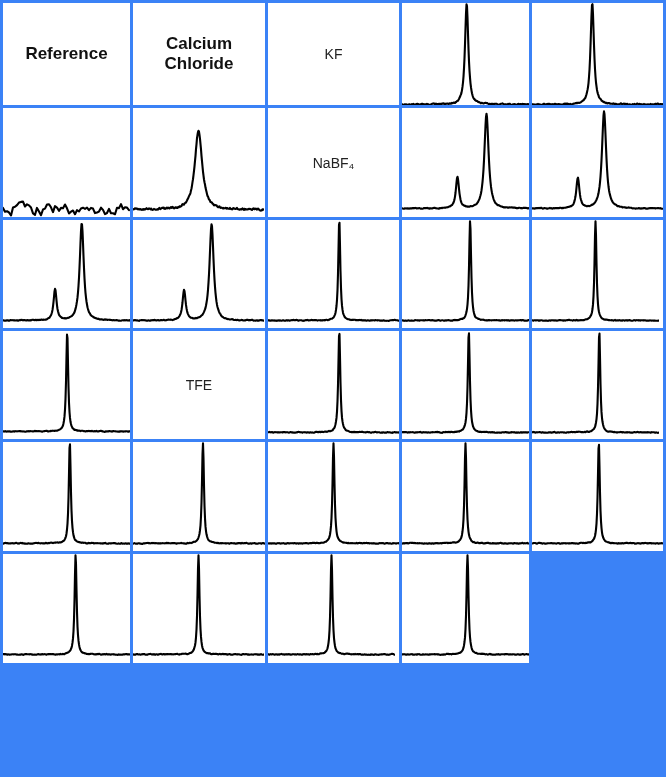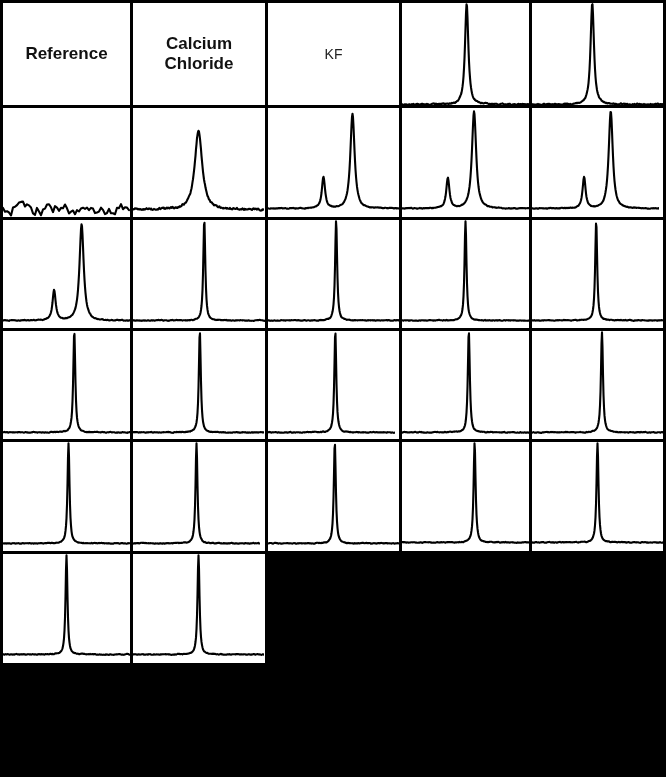--- a/index.html
+++ b/index.html
@@ -1,18 +1,18 @@
 <!DOCTYPE html>
 <html><head>
 <meta charset="utf-8">
 <style>
   html,body{margin:0;padding:0;background:#ffffff;}
   .figure{
     width:666px;height:777px;
-    background:#000000;
+    background:#3b82f6;
     display:grid;
     grid-template-columns:127px 132px 131px 127px 131px;
     grid-template-rows:102px 109px 108px 108px 109px 109px 108px;
     gap:3px;
     padding:3px;
     box-sizing:border-box;
     font-family:"Liberation Sans", sans-serif;
   }
   .cell{
     background:#ffffff;
@@ -66,20 +66,23 @@
       <svg width="127" height="109">
         <polyline points="0.0,99.9 2.0,103.7 4.0,103.2 6.0,104.5 8.0,107.5 10.0,99.5 12.0,98.8 14.0,97.1 16.0,94.6 18.0,93.9 20.0,93.6 22.0,98.5 24.0,96.3 26.0,97.4 28.0,99.5 30.0,105.4 32.0,106.8 34.0,99.9 36.0,103.4 38.0,107.2 40.0,101.5 42.0,100.6 44.0,96.5 46.0,96.2 48.0,99.3 50.0,104.1 52.0,98.2 54.0,99.6 56.0,102.8 58.0,99.9 60.0,100.2 62.0,96.5 64.0,100.3 66.0,105.4 68.0,103.7 70.0,102.5 72.0,106.2 74.0,102.1 76.0,103.5 78.0,100.5 80.0,99.7 82.0,100.9 84.0,99.6 86.0,102.1 88.0,99.9 90.0,100.6 92.0,105.1 94.0,104.5 96.0,103.6 98.0,99.7 100.0,101.9 102.0,106.1 104.0,105.0 106.0,100.9 108.0,105.3 110.0,105.2 112.0,106.2 114.0,99.7 116.0,100.1 118.0,96.1 120.0,101.2 122.0,99.2 124.0,99.6 126.0,102.1" fill="none" stroke="#000000" stroke-width="2.1" stroke-linejoin="round" stroke-linecap="round"></polyline>
       </svg>
     </div>
   <div class="cell spectrum">
       <svg width="131" height="109">
         <polyline points="0.0,101.0 0.5,101.4 1.0,101.3 1.5,100.8 2.0,100.3 2.5,100.7 3.0,100.3 3.5,100.6 4.0,100.5 4.5,101.1 5.0,101.4 5.5,101.3 6.0,100.9 6.5,101.4 7.0,101.4 7.5,101.0 8.0,101.6 8.5,101.6 9.0,101.9 9.5,101.3 10.0,101.6 10.5,101.0 11.0,101.7 11.5,101.0 12.0,101.5 12.5,101.2 13.0,100.8 13.5,100.2 14.0,100.9 14.5,100.7 15.0,101.1 15.5,101.0 16.0,100.3 16.5,100.8 17.0,100.8 17.5,101.4 18.0,100.5 18.5,101.4 19.0,101.7 19.5,101.9 20.0,101.4 20.5,101.4 21.0,100.9 21.5,101.1 22.0,101.4 22.5,101.8 23.0,101.7 23.5,101.6 24.0,101.5 24.5,101.3 25.0,101.7 25.5,100.8 26.0,100.1 26.5,99.9 27.0,100.8 27.5,101.1 28.0,100.6 28.5,100.2 29.0,99.8 29.5,99.9 30.0,99.5 30.5,100.3 31.0,99.7 31.5,100.6 32.0,101.0 32.5,100.3 33.0,100.2 33.5,99.7 34.0,100.5 34.5,99.9 35.0,99.5 35.5,100.2 36.0,100.1 36.5,100.5 37.0,99.9 37.5,99.3 38.0,99.1 38.5,99.8 39.0,99.1 39.5,98.9 40.0,99.3 40.5,100.1 41.0,99.9 41.5,100.3 42.0,99.6 42.5,99.8 43.0,99.2 43.5,99.7 44.0,100.0 44.5,100.0 45.0,99.0 45.5,99.0 46.0,99.2 46.5,98.4 47.0,98.3 47.5,98.7 48.0,98.3 48.5,98.1 49.0,96.9 49.5,96.1 50.0,96.4 50.5,96.7 51.0,96.6 51.5,95.5 52.0,95.2 52.5,94.6 53.0,94.5 53.5,93.3 54.0,92.7 54.5,91.2 55.0,90.7 55.5,89.3 56.0,88.1 56.5,87.1 57.0,86.3 57.5,84.8 58.0,82.4 58.5,80.5 59.0,77.6 59.5,74.2 60.0,71.2 60.5,67.1 61.0,62.8 61.5,58.4 62.0,52.9 62.5,47.8 63.0,41.2 63.5,36.2 64.0,30.2 64.5,26.8 65.0,23.9 65.5,22.8 66.0,23.6 66.5,27.0 67.0,30.8 67.5,36.1 68.0,41.3 68.5,47.8 69.0,53.1 69.5,58.5 70.0,63.6 70.5,67.7 71.0,71.5 71.5,74.2 72.0,76.5 72.5,79.6 73.0,81.8 73.5,83.8 74.0,85.9 74.5,88.0 75.0,88.5 75.5,90.2 76.0,91.5 76.5,91.7 77.0,92.8 77.5,94.0 78.0,93.9 78.5,94.4 79.0,94.5 79.5,95.7 80.0,95.8 80.5,96.6 81.0,97.3 81.5,96.9 82.0,97.1 82.5,97.1 83.0,97.3 83.5,97.2 84.0,98.2 84.5,98.8 85.0,99.2 85.5,98.7 86.0,99.1 86.5,98.4 87.0,99.3 87.5,99.8 88.0,99.5 88.5,99.5 89.0,99.9 89.5,100.3 90.0,100.4 90.5,99.9 91.0,100.4 91.5,100.2 92.0,100.2 92.5,99.8 93.0,100.0 93.5,100.6 94.0,100.1 94.5,100.0 95.0,100.7 95.5,100.8 96.0,100.6 96.5,100.8 97.0,99.9 97.5,100.8 98.0,101.0 98.5,101.2 99.0,100.9 99.5,101.3 100.0,100.4 100.5,100.0 101.0,100.5 101.5,100.6 102.0,100.9 102.5,100.8 103.0,100.9 103.5,100.3 104.0,99.9 104.5,100.9 105.0,101.3 105.5,101.2 106.0,101.5 106.5,101.7 107.0,101.3 107.5,101.4 108.0,101.0 108.5,101.4 109.0,101.0 109.5,100.3 110.0,101.1 110.5,101.5 111.0,101.8 111.5,100.8 112.0,101.6 112.5,101.1 113.0,101.2 113.5,101.5 114.0,101.5 114.5,101.5 115.0,101.1 115.5,100.8 116.0,101.1 116.5,100.8 117.0,101.0 117.5,101.0 118.0,101.3 118.5,101.8 119.0,101.9 119.5,101.0 120.0,100.6 120.5,100.3 121.0,101.1 121.5,101.3 122.0,100.6 122.5,101.0 123.0,100.7 123.5,101.3 124.0,101.7 124.5,100.9 125.0,100.5 125.5,101.1 126.0,101.6 126.5,102.1 127.0,102.4 127.5,102.5 128.0,102.7 128.5,102.4 129.0,102.3 129.5,101.2 130.0,101.2 130.5,101.6 131.0,101.4" fill="none" stroke="#000000" stroke-width="2.1" stroke-linejoin="round" stroke-linecap="round"></polyline>
       </svg>
     </div>
 
+  <div class="cell">
+    <span class="ref-label">NaBF₄</span>
+  </div>
   <div class="cell spectrum">
       <svg width="132" height="108">
         <polyline points="0.0,100.5 0.5,100.4 1.0,100.6 1.5,100.8 2.0,100.8 2.5,100.5 3.0,100.3 3.5,100.5 4.0,100.5 4.5,100.4 5.0,100.6 5.5,100.2 6.0,100.4 6.5,100.5 7.0,100.7 7.5,100.5 8.0,100.4 8.5,100.4 9.0,100.6 9.5,100.3 10.0,100.3 10.5,100.0 11.0,100.4 11.5,100.1 12.0,100.0 12.5,100.2 13.0,100.1 13.5,99.9 14.0,100.1 14.5,100.4 15.0,100.5 15.5,100.2 16.0,100.2 16.5,100.4 17.0,100.2 17.5,100.0 18.0,100.4 18.5,100.6 19.0,100.7 19.5,100.6 20.0,100.7 20.5,100.8 21.0,100.6 21.5,100.3 22.0,100.0 22.5,100.1 23.0,100.1 23.5,100.1 24.0,100.1 24.5,100.1 25.0,99.9 25.5,100.0 26.0,100.3 26.5,100.5 27.0,100.4 27.5,100.7 28.0,100.2 28.5,100.5 29.0,100.5 29.5,100.5 30.0,100.3 30.5,100.4 31.0,100.1 31.5,100.0 32.0,99.9 32.5,99.8 33.0,99.8 33.5,100.2 34.0,100.2 34.5,100.3 35.0,100.5 35.5,100.5 36.0,100.5 36.5,100.6 37.0,100.7 37.5,100.2 38.0,100.0 38.5,100.3 39.0,100.1 39.5,99.9 40.0,100.2 40.5,99.8 41.0,99.7 41.5,99.7 42.0,99.8 42.5,99.8 43.0,99.5 43.5,99.5 44.0,99.6 44.5,99.4 45.0,99.2 45.5,99.4 46.0,99.2 46.5,98.9 47.0,98.6 47.5,98.3 48.0,98.4 48.5,98.0 49.0,97.7 49.5,97.2 50.0,97.0 50.5,96.4 51.0,95.4 51.5,94.6 52.0,93.1 52.5,91.4 53.0,88.6 53.5,85.0 54.0,80.0 54.5,74.5 55.0,70.2 55.5,68.8 56.0,71.0 56.5,75.7 57.0,80.9 57.5,85.3 58.0,88.6 58.5,91.4 59.0,93.4 59.5,94.9 60.0,95.9 60.5,96.5 61.0,96.8 61.5,97.0 62.0,97.6 62.5,97.8 63.0,98.0 63.5,97.9 64.0,98.4 64.5,98.3 65.0,98.5 65.5,98.7 66.0,98.5 66.5,98.5 67.0,98.6 67.5,98.8 68.0,98.4 68.5,98.1 69.0,98.1 69.5,98.2 70.0,98.3 70.5,98.2 71.0,97.9 71.5,97.7 72.0,97.3 72.5,96.9 73.0,96.7 73.5,96.7 74.0,96.3 74.5,96.0 75.0,95.4 75.5,94.6 76.0,94.1 76.5,92.9 77.0,91.9 77.5,90.9 78.0,89.0 78.5,87.3 79.0,85.2 79.5,82.4 80.0,78.6 80.5,74.2 81.0,68.5 81.5,61.4 82.0,52.3 82.5,41.1 83.0,29.3 83.5,17.6 84.0,8.8 84.5,5.7 85.0,9.2 85.5,18.2 86.0,30.1 86.5,42.1 87.0,52.6 87.5,61.5 88.0,68.5 88.5,74.0 89.0,78.7 89.5,82.1 90.0,84.9 90.5,87.1 91.0,89.0 91.5,90.8 92.0,92.1 92.5,93.3 93.0,94.3 93.5,95.1 94.0,95.4 94.5,95.9 95.0,96.6 95.5,97.1 96.0,97.0 96.5,97.1 97.0,97.3 97.5,97.8 98.0,97.9 98.5,98.1 99.0,98.5 99.5,98.5 100.0,98.6 100.5,98.9 101.0,99.0 101.5,99.2 102.0,99.5 102.5,99.3 103.0,99.4 103.5,99.4 104.0,99.4 104.5,99.2 105.0,99.4 105.5,99.7 106.0,99.5 106.5,99.7 107.0,99.5 107.5,99.4 108.0,99.5 108.5,99.5 109.0,99.4 109.5,99.5 110.0,99.4 110.5,99.5 111.0,99.7 111.5,99.6 112.0,99.7 112.5,99.5 113.0,99.5 113.5,100.0 114.0,99.8 114.5,100.2 115.0,100.1 115.5,100.2 116.0,100.1 116.5,99.9 117.0,99.8 117.5,99.7 118.0,99.9 118.5,100.1 119.0,100.0 119.5,100.1 120.0,100.4 120.5,100.1 121.0,99.9 121.5,99.9 122.0,99.9 122.5,99.8 123.0,99.9 123.5,100.0 124.0,99.9 124.5,100.0 125.0,100.1 125.5,100.4 126.0,100.1 126.5,100.4 127.0,100.1 127.5,100.0 128.0,100.3 128.5,100.5 129.0,100.2 129.5,100.4 130.0,100.2 130.5,100.4 131.0,100.5 131.5,100.7 132.0,100.6" fill="none" stroke="#000000" stroke-width="2.1" stroke-linejoin="round" stroke-linecap="round"></polyline>
       </svg>
     </div>
   <div class="cell spectrum">
       <svg width="131" height="108">
         <polyline points="0.0,100.5 0.5,100.3 1.0,100.5 1.5,100.4 2.0,100.6 2.5,100.6 3.0,100.3 3.5,100.1 4.0,100.4 4.5,100.1 5.0,100.2 5.5,100.0 6.0,100.2 6.5,100.1 7.0,99.9 7.5,100.2 8.0,100.2 8.5,100.0 9.0,99.8 9.5,99.9 10.0,100.3 10.5,100.5 11.0,100.7 11.5,100.3 12.0,100.2 12.5,100.1 13.0,100.1 13.5,100.3 14.0,100.3 14.5,100.5 15.0,100.7 15.5,100.6 16.0,100.6 16.5,100.4 17.0,100.2 17.5,100.2 18.0,99.9 18.5,100.1 19.0,100.4 19.5,100.1 20.0,100.3 20.5,100.6 21.0,100.5 21.5,100.1 22.0,100.1 22.5,100.4 23.0,100.1 23.5,100.0 24.0,100.1 24.5,100.2 25.0,100.1 25.5,100.1 26.0,100.0 26.5,100.2 27.0,100.2 27.5,99.8 28.0,99.9 28.5,99.7 29.0,99.7 29.5,100.1 30.0,100.2 30.5,99.8 31.0,100.1 31.5,100.0 32.0,99.7 32.5,99.8 33.0,99.8 33.5,99.7 34.0,99.5 34.5,99.5 35.0,99.2 35.5,99.1 36.0,99.0 36.5,99.0 37.0,98.7 37.5,98.8 38.0,98.5 38.5,98.1 39.0,98.3 39.5,98.0 40.0,97.6 40.5,97.1 41.0,96.8 41.5,95.9 42.0,94.7 42.5,92.9 43.0,90.9 43.5,88.3 44.0,84.6 44.5,79.6 45.0,74.4 45.5,70.6 46.0,69.6 46.5,72.7 47.0,77.3 47.5,82.5 48.0,86.7 48.5,89.9 49.0,91.8 49.5,93.2 50.0,94.9 50.5,95.6 51.0,96.3 51.5,96.9 52.0,97.0 52.5,97.2 53.0,97.6 53.5,97.6 54.0,97.9 54.5,98.3 55.0,98.2 55.5,98.2 56.0,97.9 56.5,98.1 57.0,97.9 57.5,98.1 58.0,97.7 58.5,97.7 59.0,97.4 59.5,96.9 60.0,97.0 60.5,96.5 61.0,96.4 61.5,96.0 62.0,95.6 62.5,94.9 63.0,94.4 63.5,93.6 64.0,92.7 64.5,91.7 65.0,90.5 65.5,89.1 66.0,87.3 66.5,85.3 67.0,82.2 67.5,78.9 68.0,74.3 68.5,68.7 69.0,61.3 69.5,52.2 70.0,41.5 70.5,29.4 71.0,17.2 71.5,7.5 72.0,3.4 72.5,6.3 73.0,15.0 73.5,26.8 74.0,39.1 74.5,50.6 75.0,60.2 75.5,67.9 76.0,73.8 76.5,78.5 77.0,82.2 77.5,84.7 78.0,86.9 78.5,88.7 79.0,90.5 79.5,91.7 80.0,92.7 80.5,93.8 81.0,94.6 81.5,95.1 82.0,95.5 82.5,96.2 83.0,96.3 83.5,96.5 84.0,96.7 84.5,97.1 85.0,97.8 85.5,98.2 86.0,98.1 86.5,98.1 87.0,98.2 87.5,98.5 88.0,98.8 88.5,98.8 89.0,98.8 89.5,98.7 90.0,99.0 90.5,99.5 91.0,99.3 91.5,99.3 92.0,99.2 92.5,99.4 93.0,99.4 93.5,99.7 94.0,99.6 94.5,99.9 95.0,99.7 95.5,99.7 96.0,99.6 96.5,99.4 97.0,99.5 97.5,99.8 98.0,99.7 98.5,99.7 99.0,99.8 99.5,99.9 100.0,100.2 100.5,100.4 101.0,100.5 101.5,100.3 102.0,100.2 102.5,100.4 103.0,100.6 103.5,100.6 104.0,100.6 104.5,100.4 105.0,100.5 105.5,100.5 106.0,100.5 106.5,100.1 107.0,100.2 107.5,100.5 108.0,100.3 108.5,100.5 109.0,100.7 109.5,100.2 110.0,100.3 110.5,100.5 111.0,100.5 111.5,100.1 112.0,100.1 112.5,100.0 113.0,100.1 113.5,100.5 114.0,100.6 114.5,100.7 115.0,100.6 115.5,100.6 116.0,100.5 116.5,100.4 117.0,100.4 117.5,100.1 118.0,100.3 118.5,100.0 119.0,100.0 119.5,100.1 120.0,100.1 120.5,100.1 121.0,100.2 121.5,100.2 122.0,100.0 122.5,100.3 123.0,100.2 123.5,100.5 124.0,100.1 124.5,100.3 125.0,100.3 125.5,100.1 126.0,100.0 126.5,100.3 127.0,100.1 127.5,100.3 128.0,100.4 128.5,100.1 129.0,100.4 129.5,100.7 130.0,100.8 130.5,100.8 131.0,100.7" fill="none" stroke="#000000" stroke-width="2.1" stroke-linejoin="round" stroke-linecap="round"></polyline>
       </svg>
     </div>
@@ -108,20 +111,23 @@
       <svg width="127" height="108">
         <polyline points="0.0,100.2 0.5,100.4 1.0,100.6 1.5,100.7 2.0,100.3 2.5,100.3 3.0,100.3 3.5,100.4 4.0,100.3 4.5,100.4 5.0,100.2 5.5,100.2 6.0,100.3 6.5,100.6 7.0,100.7 7.5,100.3 8.0,100.6 8.5,100.3 9.0,100.3 9.5,100.2 10.0,100.4 10.5,100.6 11.0,100.6 11.5,100.7 12.0,100.8 12.5,100.7 13.0,100.5 13.5,100.7 14.0,100.6 14.5,100.5 15.0,100.7 15.5,100.8 16.0,100.9 16.5,100.6 17.0,100.6 17.5,100.4 18.0,100.2 18.5,100.6 19.0,100.5 19.5,100.2 20.0,100.2 20.5,100.3 21.0,100.4 21.5,100.5 22.0,100.4 22.5,100.3 23.0,100.6 23.5,100.3 24.0,100.4 24.5,100.6 25.0,100.7 25.5,100.5 26.0,100.5 26.5,100.3 27.0,100.1 27.5,100.1 28.0,100.0 28.5,100.1 29.0,100.3 29.5,100.3 30.0,100.2 30.5,100.5 31.0,100.5 31.5,100.7 32.0,100.4 32.5,100.3 33.0,100.6 33.5,100.5 34.0,100.3 34.5,100.3 35.0,100.1 35.5,100.0 36.0,100.2 36.5,99.9 37.0,100.0 37.5,99.9 38.0,100.2 38.5,100.3 39.0,100.2 39.5,100.2 40.0,100.4 40.5,100.6 41.0,100.5 41.5,100.1 42.0,100.1 42.5,100.3 43.0,100.4 43.5,100.5 44.0,100.1 44.5,99.9 45.0,100.2 45.5,100.5 46.0,100.4 46.5,100.5 47.0,100.4 47.5,100.2 48.0,100.4 48.5,100.2 49.0,100.0 49.5,100.1 50.0,100.3 50.5,100.2 51.0,100.0 51.5,100.2 52.0,100.1 52.5,99.8 53.0,99.6 53.5,99.4 54.0,99.4 54.5,99.3 55.0,99.3 55.5,99.0 56.0,98.8 56.5,98.2 57.0,98.0 57.5,97.7 58.0,97.0 58.5,96.0 59.0,95.4 59.5,93.9 60.0,92.2 60.5,89.0 61.0,84.4 61.5,76.4 62.0,63.6 62.5,42.7 63.0,15.5 63.5,1.2 64.0,15.2 64.5,42.7 65.0,63.3 65.5,76.0 66.0,84.1 66.5,89.1 67.0,92.0 67.5,93.8 68.0,95.1 68.5,96.2 69.0,97.1 69.5,97.8 70.0,98.5 70.5,98.6 71.0,98.9 71.5,99.2 72.0,99.5 72.5,99.5 73.0,99.7 73.5,99.5 74.0,99.6 74.5,99.6 75.0,99.7 75.5,99.9 76.0,99.9 76.5,100.2 77.0,100.0 77.5,100.1 78.0,100.3 78.5,100.3 79.0,100.2 79.5,100.4 80.0,100.1 80.5,100.3 81.0,100.5 81.5,100.6 82.0,100.3 82.5,100.1 83.0,99.9 83.5,100.3 84.0,100.6 84.5,100.4 85.0,100.5 85.5,100.4 86.0,100.4 86.5,100.5 87.0,100.4 87.5,100.1 88.0,100.4 88.5,100.6 89.0,100.4 89.5,100.5 90.0,100.7 90.5,100.5 91.0,100.2 91.5,100.2 92.0,100.4 92.5,100.7 93.0,100.5 93.5,100.2 94.0,100.3 94.5,100.4 95.0,100.1 95.5,100.5 96.0,100.6 96.5,100.4 97.0,100.1 97.5,100.0 98.0,100.4 98.5,100.4 99.0,100.7 99.5,100.7 100.0,100.7 100.5,100.7 101.0,100.6 101.5,100.4 102.0,100.1 102.5,100.2 103.0,100.3 103.5,100.6 104.0,100.4 104.5,100.2 105.0,100.1 105.5,100.3 106.0,100.3 106.5,100.5 107.0,100.2 107.5,100.4 108.0,100.4 108.5,100.6 109.0,100.3 109.5,100.2 110.0,100.2 110.5,100.3 111.0,100.4 111.5,100.4 112.0,100.5 112.5,100.2 113.0,100.3 113.5,100.3 114.0,100.6 114.5,100.6 115.0,100.7 115.5,100.6 116.0,100.6 116.5,100.7 117.0,100.6 117.5,100.5 118.0,100.4 118.5,100.5 119.0,100.5 119.5,100.6 120.0,100.5 120.5,100.5 121.0,100.6 121.5,100.5 122.0,100.7 122.5,100.6 123.0,100.6 123.5,100.7 124.0,100.8 124.5,100.7 125.0,100.7 125.5,100.7 126.0,100.9 126.5,100.6 127.0,100.4" fill="none" stroke="#000000" stroke-width="2.1" stroke-linejoin="round" stroke-linecap="round"></polyline>
       </svg>
     </div>
   <div class="cell spectrum">
       <svg width="131" height="108">
         <polyline points="0.0,100.2 0.5,100.3 1.0,100.6 1.5,100.3 2.0,100.2 2.5,100.5 3.0,100.3 3.5,100.6 4.0,100.5 4.5,100.4 5.0,100.6 5.5,100.4 6.0,100.5 6.5,100.4 7.0,100.7 7.5,100.5 8.0,100.7 8.5,100.7 9.0,100.6 9.5,100.5 10.0,100.4 10.5,100.4 11.0,100.4 11.5,100.6 12.0,100.3 12.5,100.1 13.0,100.3 13.5,100.3 14.0,100.4 14.5,100.3 15.0,100.2 15.5,100.2 16.0,100.1 16.5,100.0 17.0,100.1 17.5,100.4 18.0,100.2 18.5,100.3 19.0,100.5 19.5,100.5 20.0,100.4 20.5,100.5 21.0,100.5 21.5,100.5 22.0,100.7 22.5,100.7 23.0,100.7 23.5,100.4 24.0,100.5 24.5,100.3 25.0,100.1 25.5,100.2 26.0,100.5 26.5,100.3 27.0,100.1 27.5,100.1 28.0,100.3 28.5,100.3 29.0,100.2 29.5,100.4 30.0,100.5 30.5,100.4 31.0,100.2 31.5,100.0 32.0,99.9 32.5,100.3 33.0,100.2 33.5,100.0 34.0,100.3 34.5,100.2 35.0,100.1 35.5,100.3 36.0,100.0 36.5,100.2 37.0,100.2 37.5,100.2 38.0,100.4 38.5,100.5 39.0,100.6 39.5,100.6 40.0,100.3 40.5,100.3 41.0,100.1 41.5,100.1 42.0,100.0 42.5,100.0 43.0,99.9 43.5,99.8 44.0,99.8 44.5,100.2 45.0,100.5 45.5,100.5 46.0,100.3 46.5,100.3 47.0,100.3 47.5,99.9 48.0,100.2 48.5,99.9 49.0,99.7 49.5,99.9 50.0,99.7 50.5,99.7 51.0,99.9 51.5,100.0 52.0,99.7 52.5,99.7 53.0,99.6 53.5,99.7 54.0,99.7 54.5,99.5 55.0,99.3 55.5,99.1 56.0,98.8 56.5,98.6 57.0,98.4 57.5,97.9 58.0,97.4 58.5,97.2 59.0,96.4 59.5,95.5 60.0,94.5 60.5,92.3 61.0,89.5 61.5,85.4 62.0,78.7 62.5,67.9 63.0,50.8 63.5,25.6 64.0,3.6 64.5,7.1 65.0,32.2 65.5,55.9 66.0,71.7 66.5,81.0 67.0,86.9 67.5,90.8 68.0,93.0 68.5,94.9 69.0,95.9 69.5,97.0 70.0,97.5 70.5,97.7 71.0,98.4 71.5,98.9 72.0,98.9 72.5,98.8 73.0,99.1 73.5,99.1 74.0,99.6 74.5,99.4 75.0,99.8 75.5,99.7 76.0,99.5 76.5,99.7 77.0,99.8 77.5,100.1 78.0,99.8 78.5,99.7 79.0,99.7 79.5,99.8 80.0,99.8 80.5,100.1 81.0,100.3 81.5,100.1 82.0,100.2 82.5,100.5 83.0,100.2 83.5,100.1 84.0,100.0 84.5,100.3 85.0,100.1 85.5,100.0 86.0,99.9 86.5,100.1 87.0,100.1 87.5,100.1 88.0,100.2 88.5,100.0 89.0,99.9 89.5,100.3 90.0,100.3 90.5,100.2 91.0,100.5 91.5,100.1 92.0,100.2 92.5,100.4 93.0,100.1 93.5,99.9 94.0,100.2 94.5,100.5 95.0,100.5 95.5,100.5 96.0,100.1 96.5,100.1 97.0,100.0 97.5,99.9 98.0,99.8 98.5,100.0 99.0,100.2 99.5,100.5 100.0,100.3 100.5,100.6 101.0,100.8 101.5,100.9 102.0,100.8 102.5,100.4 103.0,100.6 103.5,100.4 104.0,100.5 104.5,100.4 105.0,100.5 105.5,100.4 106.0,100.1 106.5,100.0 107.0,100.2 107.5,100.3 108.0,100.4 108.5,100.3 109.0,100.6 109.5,100.2 110.0,100.1 110.5,100.0 111.0,100.2 111.5,100.2 112.0,100.3 112.5,100.2 113.0,100.5 113.5,100.5 114.0,100.5 114.5,100.5 115.0,100.7 115.5,100.6 116.0,100.8 116.5,100.4 117.0,100.6 117.5,100.4 118.0,100.5 118.5,100.2 119.0,100.3 119.5,100.4 120.0,100.6 120.5,100.7 121.0,100.4 121.5,100.5 122.0,100.5 122.5,100.3 123.0,100.4 123.5,100.2 124.0,100.3 124.5,100.5 125.0,100.6 125.5,100.3 126.0,100.6 126.5,100.4 127.0,100.3 127.5,100.4 128.0,100.5 128.5,100.2 129.0,100.2 129.5,100.0 130.0,100.4 130.5,100.2 131.0,100.4" fill="none" stroke="#000000" stroke-width="2.1" stroke-linejoin="round" stroke-linecap="round"></polyline>
       </svg>
     </div>
 
+  <div class="cell">
+    <span class="ref-label">TFE</span>
+  </div>
   <div class="cell spectrum">
       <svg width="132" height="109">
         <polyline points="0.0,101.3 0.5,101.2 1.0,101.1 1.5,100.9 2.0,101.2 2.5,101.4 3.0,101.2 3.5,101.1 4.0,101.4 4.5,101.1 5.0,101.5 5.5,101.6 6.0,101.3 6.5,101.2 7.0,101.1 7.5,101.2 8.0,101.2 8.5,101.2 9.0,101.4 9.5,101.2 10.0,101.5 10.5,101.4 11.0,101.4 11.5,101.5 12.0,101.4 12.5,101.3 13.0,101.3 13.5,101.3 14.0,101.3 14.5,101.5 15.0,101.3 15.5,101.0 16.0,101.2 16.5,101.0 17.0,101.0 17.5,101.4 18.0,101.2 18.5,101.2 19.0,101.4 19.5,101.2 20.0,101.4 20.5,101.6 21.0,101.8 21.5,101.4 22.0,101.2 22.5,101.1 23.0,101.1 23.5,101.4 24.0,101.3 24.5,101.6 25.0,101.4 25.5,101.6 26.0,101.7 26.5,101.6 27.0,101.7 27.5,101.6 28.0,101.4 28.5,101.2 29.0,101.5 29.5,101.1 30.0,101.0 30.5,100.9 31.0,101.0 31.5,101.1 32.0,101.2 32.5,101.4 33.0,101.2 33.5,101.4 34.0,101.3 34.5,101.6 35.0,101.2 35.5,101.3 36.0,101.2 36.5,101.4 37.0,101.2 37.5,101.2 38.0,101.5 38.5,101.6 39.0,101.3 39.5,101.5 40.0,101.4 40.5,101.4 41.0,101.6 41.5,101.6 42.0,101.5 42.5,101.2 43.0,101.5 43.5,101.5 44.0,101.6 44.5,101.4 45.0,101.6 45.5,101.7 46.0,101.7 46.5,101.5 47.0,101.2 47.5,101.0 48.0,100.8 48.5,100.9 49.0,100.9 49.5,101.1 50.0,100.9 50.5,101.3 51.0,101.0 51.5,100.9 52.0,100.8 52.5,101.2 53.0,100.9 53.5,100.8 54.0,100.9 54.5,100.9 55.0,100.9 55.5,101.1 56.0,100.9 56.5,100.7 57.0,100.5 57.5,100.8 58.0,100.5 58.5,100.8 59.0,100.9 59.5,100.6 60.0,100.3 60.5,100.2 61.0,99.9 61.5,100.3 62.0,100.2 62.5,100.3 63.0,99.9 63.5,99.8 64.0,99.6 64.5,99.4 65.0,98.6 65.5,97.8 66.0,97.4 66.5,96.7 67.0,95.1 67.5,93.2 68.0,90.4 68.5,86.9 69.0,80.6 69.5,70.3 70.0,53.8 70.5,29.3 71.0,5.0 71.5,2.9 72.0,26.1 72.5,51.5 73.0,69.1 73.5,79.9 74.0,86.7 74.5,90.4 75.0,93.0 75.5,95.1 76.0,96.2 76.5,97.2 77.0,97.8 77.5,98.6 78.0,99.3 78.5,99.4 79.0,99.8 79.5,99.8 80.0,99.8 80.5,100.1 81.0,100.4 81.5,100.7 82.0,100.9 82.5,101.0 83.0,101.0 83.5,101.2 84.0,100.8 84.5,101.1 85.0,101.2 85.5,100.9 86.0,101.2 86.5,100.8 87.0,101.0 87.5,101.2 88.0,101.0 88.5,101.1 89.0,101.3 89.5,101.0 90.0,101.3 90.5,101.0 91.0,101.0 91.5,100.9 92.0,101.0 92.5,101.0 93.0,100.9 93.5,100.7 94.0,101.0 94.5,100.9 95.0,101.0 95.5,101.2 96.0,101.3 96.5,101.3 97.0,101.3 97.5,101.5 98.0,101.4 98.5,101.1 99.0,100.9 99.5,101.0 100.0,101.1 100.5,101.2 101.0,101.4 101.5,101.1 102.0,101.4 102.5,101.6 103.0,101.7 103.5,101.7 104.0,101.3 104.5,101.3 105.0,101.2 105.5,101.4 106.0,101.3 106.5,101.0 107.0,101.0 107.5,100.8 108.0,101.1 108.5,101.3 109.0,101.5 109.5,101.3 110.0,101.2 110.5,101.3 111.0,101.2 111.5,101.3 112.0,101.6 112.5,101.8 113.0,101.6 113.5,101.6 114.0,101.3 114.5,101.6 115.0,101.2 115.5,101.5 116.0,101.5 116.5,101.6 117.0,101.6 117.5,101.7 118.0,101.5 118.5,101.6 119.0,101.3 119.5,101.0 120.0,101.2 120.5,101.4 121.0,101.3 121.5,101.2 122.0,101.5 122.5,101.5 123.0,101.6 123.5,101.7 124.0,101.9 124.5,101.4 125.0,101.7 125.5,101.4 126.0,101.2 126.5,101.1 127.0,101.1 127.5,101.5 128.0,101.5 128.5,101.3 129.0,101.4 129.5,101.5 130.0,101.5 130.5,101.3 131.0,101.6 131.5,101.7 132.0,101.7" fill="none" stroke="#000000" stroke-width="2.1" stroke-linejoin="round" stroke-linecap="round"></polyline>
       </svg>
     </div>
   <div class="cell spectrum">
       <svg width="131" height="109">
         <polyline points="0.0,101.3 0.5,101.1 1.0,101.0 1.5,101.1 2.0,101.4 2.5,101.2 3.0,101.0 3.5,101.2 4.0,101.0 4.5,101.2 5.0,101.3 5.5,101.6 6.0,101.3 6.5,101.5 7.0,101.3 7.5,101.5 8.0,101.4 8.5,101.1 9.0,101.3 9.5,101.3 10.0,101.3 10.5,101.1 11.0,101.2 11.5,101.4 12.0,101.5 12.5,101.7 13.0,101.7 13.5,101.3 14.0,101.3 14.5,101.5 15.0,101.4 15.5,101.4 16.0,101.1 16.5,101.3 17.0,101.2 17.5,101.1 18.0,101.1 18.5,100.9 19.0,101.3 19.5,101.5 20.0,101.6 20.5,101.2 21.0,101.5 21.5,101.1 22.0,101.3 22.5,101.4 23.0,101.2 23.5,101.4 24.0,101.4 24.5,101.3 25.0,101.3 25.5,101.6 26.0,101.3 26.5,101.4 27.0,101.5 27.5,101.5 28.0,101.6 28.5,101.5 29.0,101.4 29.5,101.3 30.0,101.2 30.5,101.4 31.0,101.1 31.5,101.3 32.0,101.2 32.5,101.2 33.0,101.2 33.5,101.1 34.0,100.9 34.5,101.2 35.0,101.0 35.5,100.8 36.0,101.2 36.5,101.1 37.0,101.1 37.5,101.4 38.0,101.5 38.5,101.7 39.0,101.7 39.5,101.8 40.0,101.9 40.5,101.4 41.0,101.4 41.5,101.1 42.0,101.1 42.5,101.3 43.0,101.2 43.5,100.9 44.0,101.3 44.5,101.1 45.0,100.9 45.5,101.1 46.0,101.2 46.5,101.0 47.0,100.8 47.5,101.1 48.0,100.8 48.5,101.2 49.0,100.9 49.5,101.0 50.0,100.9 50.5,101.1 51.0,101.0 51.5,101.3 52.0,101.3 52.5,101.0 53.0,100.7 53.5,100.8 54.0,101.0 54.5,100.7 55.0,100.5 55.5,100.6 56.0,100.3 56.5,100.4 57.0,100.6 57.5,100.2 58.0,99.8 58.5,99.9 59.0,99.6 59.5,99.2 60.0,98.8 60.5,98.7 61.0,98.2 61.5,97.4 62.0,96.4 62.5,95.3 63.0,93.6 63.5,91.4 64.0,87.7 64.5,81.8 65.0,72.2 65.5,56.0 66.0,32.0 66.5,6.3 67.0,2.4 67.5,25.1 68.0,50.5 68.5,68.4 69.0,79.2 69.5,86.0 70.0,90.5 70.5,93.0 71.0,95.3 71.5,96.4 72.0,97.7 72.5,98.1 73.0,98.7 73.5,99.2 74.0,99.4 74.5,99.9 75.0,100.1 75.5,100.1 76.0,100.5 76.5,100.8 77.0,100.7 77.5,101.0 78.0,100.6 78.5,100.9 79.0,100.9 79.5,101.2 80.0,100.9 80.5,101.0 81.0,101.0 81.5,101.0 82.0,100.8 82.5,100.9 83.0,101.1 83.5,100.9 84.0,100.9 84.5,100.9 85.0,100.9 85.5,101.2 86.0,101.2 86.5,101.4 87.0,101.4 87.5,101.1 88.0,101.3 88.5,101.4 89.0,101.5 89.5,101.2 90.0,101.1 90.5,101.4 91.0,101.2 91.5,101.5 92.0,101.2 92.5,101.5 93.0,101.7 93.5,101.7 94.0,101.8 94.5,101.6 95.0,101.7 95.5,101.5 96.0,101.6 96.5,101.5 97.0,101.5 97.5,101.6 98.0,101.5 98.5,101.7 99.0,101.7 99.5,101.6 100.0,101.3 100.5,101.3 101.0,101.2 101.5,101.4 102.0,101.3 102.5,101.4 103.0,101.2 103.5,101.0 104.0,101.1 104.5,101.4 105.0,101.5 105.5,101.4 106.0,101.7 106.5,101.5 107.0,101.6 107.5,101.7 108.0,101.6 108.5,101.4 109.0,101.4 109.5,101.1 110.0,101.4 110.5,101.2 111.0,101.2 111.5,101.2 112.0,101.5 112.5,101.3 113.0,101.5 113.5,101.6 114.0,101.6 114.5,101.7 115.0,101.4 115.5,101.7 116.0,101.7 116.5,101.4 117.0,101.6 117.5,101.7 118.0,101.6 118.5,101.4 119.0,101.1 119.5,101.5 120.0,101.7 120.5,101.3 121.0,101.5 121.5,101.4 122.0,101.5 122.5,101.3 123.0,101.4 123.5,101.3 124.0,101.5 124.5,101.3 125.0,101.6 125.5,101.5 126.0,101.2 126.5,101.2 127.0,101.2 127.5,101.1 128.0,101.2 128.5,101.2 129.0,101.1 129.5,101.5 130.0,101.3 130.5,101.2 131.0,101.5" fill="none" stroke="#000000" stroke-width="2.1" stroke-linejoin="round" stroke-linecap="round"></polyline>
       </svg>
     </div>

